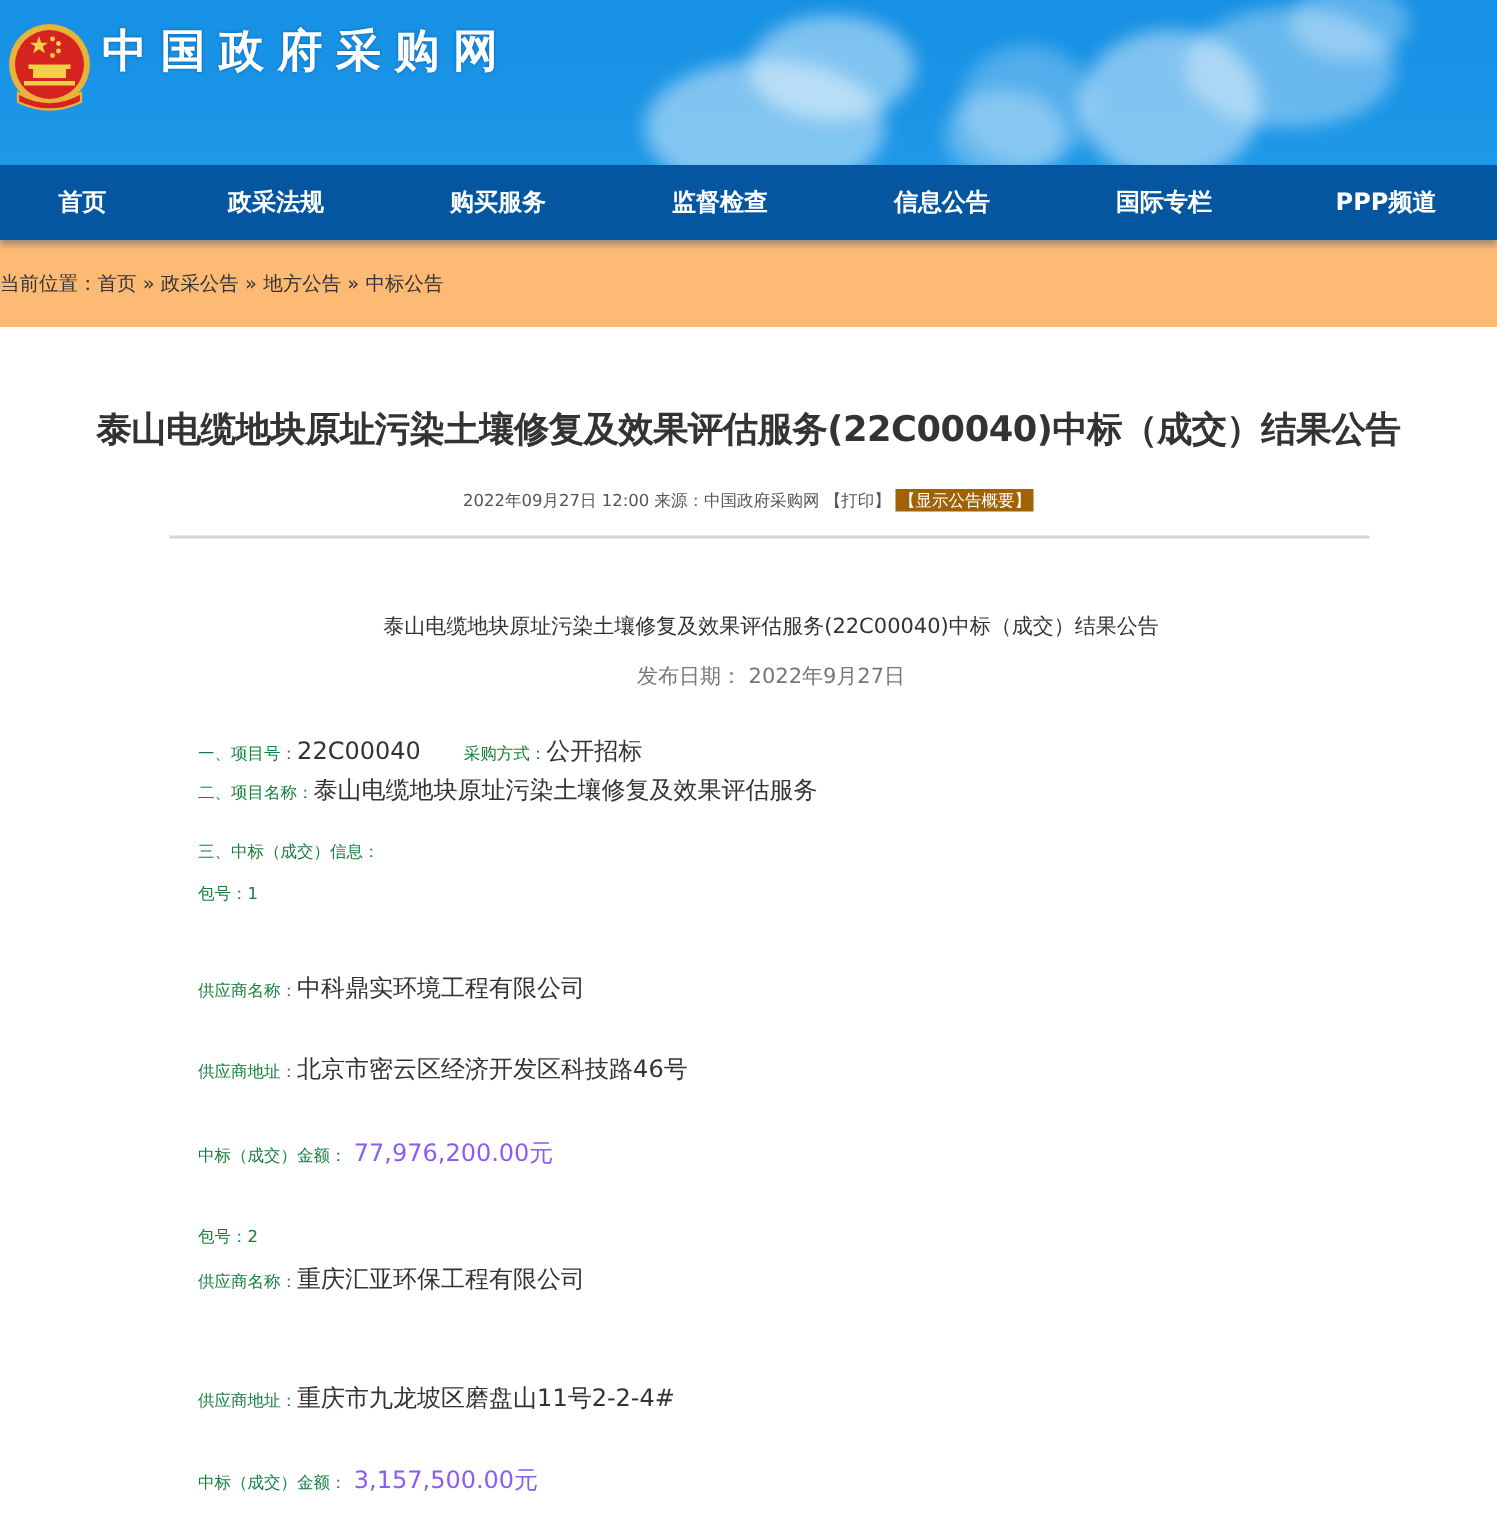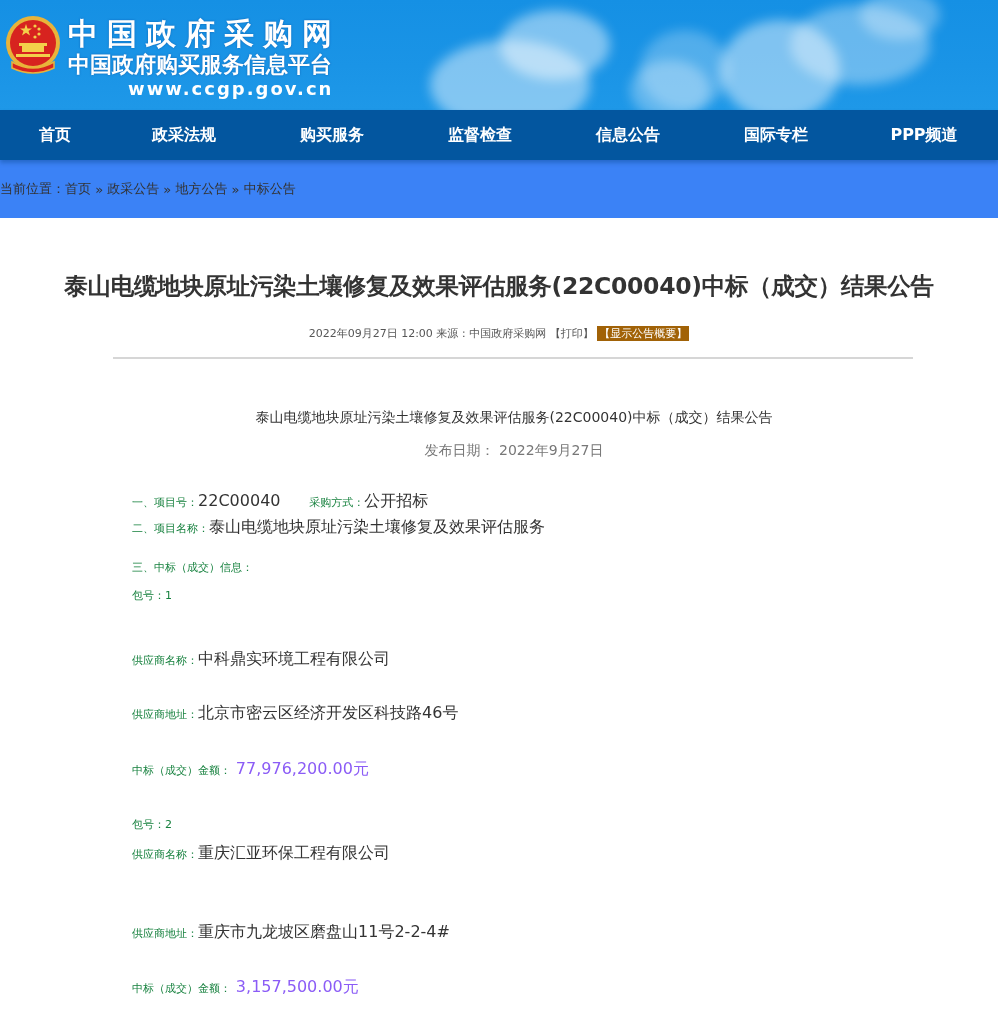--- a/index.html
+++ b/index.html
@@ -39,21 +39,21 @@
     height: 50px; background: #03569f; display: flex; align-items: center;
     box-shadow: 0 3px 4px rgba(0,60,120,0.35);
     position: relative; z-index: 2;
   }
   .nav-item {
     color: #fff; font-weight: bold; font-size: 16px; text-align: center;
     cursor: pointer; white-space: nowrap;
   }
   
   .crumbbar {
-    height: 58px; background: #3b82f6; display: flex; align-items: center;
+    height: 58px; background: #fdba74; display: flex; align-items: center;
     font-size: 13px; color: #333;
   }
   .crumbbar span { white-space: pre; }
   .crumb-link { cursor: pointer; }
   
   .title {
     margin: 0; padding-top: 52px; text-align: center;
     font-size: 23.5px; font-weight: bold; color: #333; white-space: nowrap;
     letter-spacing: -0.3px;
   }
@@ -103,22 +103,20 @@
     <circle cx="31" cy="12" r="1.6" fill="#f3d04a"></circle>
     <circle cx="35" cy="15" r="1.6" fill="#f3d04a"></circle>
     <circle cx="35" cy="20" r="1.6" fill="#f3d04a"></circle>
     <circle cx="31" cy="23" r="1.6" fill="#f3d04a"></circle>
     <rect x="15" y="29" width="28" height="3" fill="#f3d04a"></rect>
     <rect x="18" y="32" width="22" height="6" fill="#f3d04a"></rect>
     <rect x="12" y="40" width="34" height="3" fill="#f3d04a"></rect>
     <path d="M8,48 Q29,60 50,48 L50,54 Q29,64 8,54 Z" fill="#d7231f" stroke="#e8b33a" stroke-width="1.5"></path>
   </svg>
   <div class="logo-line1">中国政府采购网</div>
-  <div class="logo-line2">中国政府购买服务信息平台</div>
-  <div class="logo-url">www.ccgp.gov.cn</div>
 </div>
 
 <div class="nav">
   <div class="nav-item" style="width:110px;">首页</div>
   <div class="nav-item" style="width:148px;">政采法规</div>
   <div class="nav-item" style="width:148px;">购买服务</div>
   <div class="nav-item" style="width:148px;">监督检查</div>
   <div class="nav-item" style="width:148px;">信息公告</div>
   <div class="nav-item" style="width:148px;">国际专栏</div>
   <div class="nav-item" style="width:148px;">PPP频道</div>

